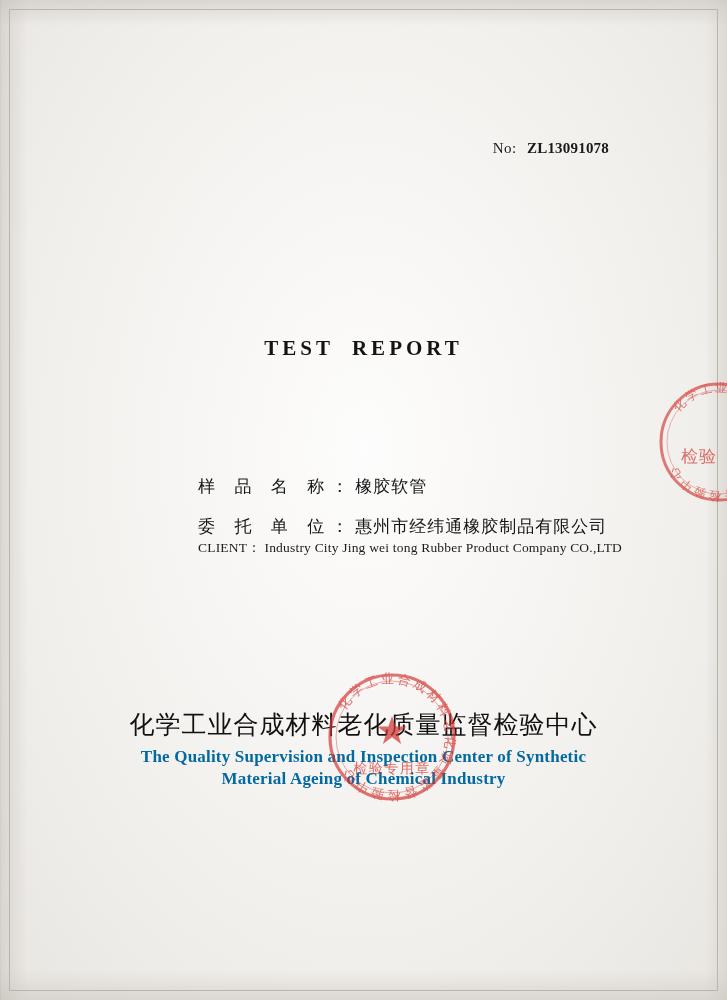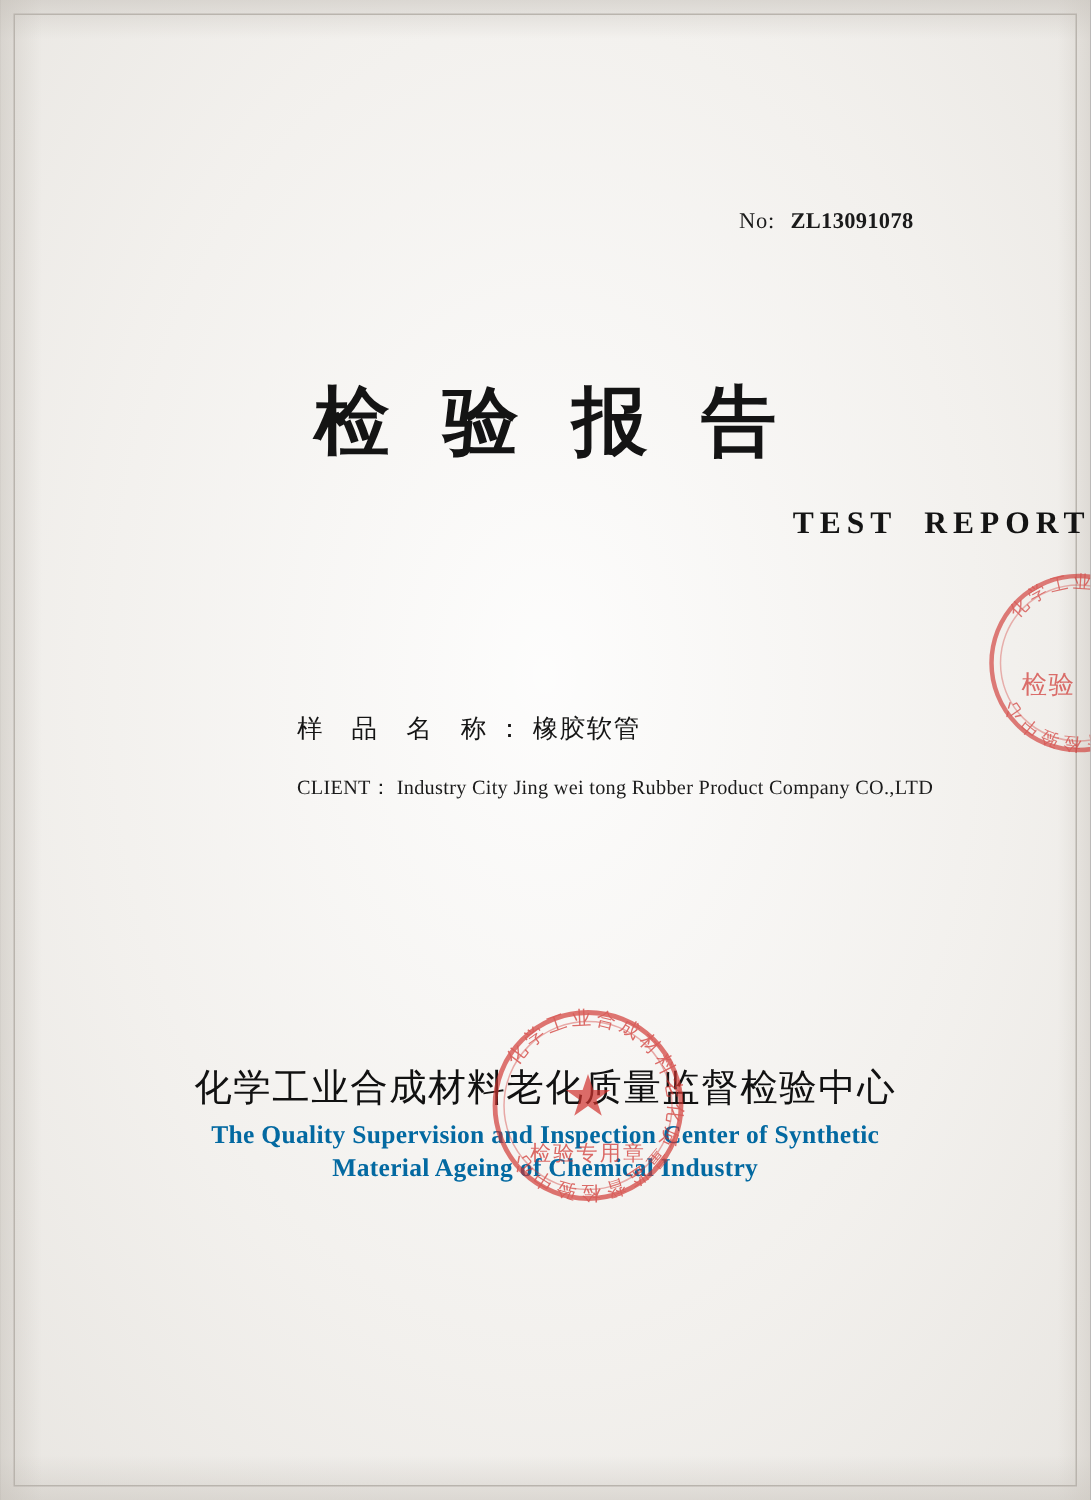--- a/index.html
+++ b/index.html
@@ -71,21 +71,21 @@
     font-size: 50px;
     letter-spacing: 36px;
     text-indent: 36px;
     color: #141414;
   }
   .title-en {
     position: absolute;
     top: 336px;
     left: 0;
     width: 100%;
-    text-align: right;
+    text-align: center;
     font-family: "Liberation Serif", serif;
     font-weight: bold;
     font-size: 21px;
     letter-spacing: 4px;
     color: #141414;
   }
   .title-en .gap { display: inline-block; width: 18px; }
 
   .fields {
     position: absolute;
@@ -164,34 +164,36 @@
 
   <div class="paper-tint"></div>
   <div class="scan-streaks"></div>
   <div class="page-border"></div>
 
   <div class="doc-number">
     <span class="label">No:</span>
     <span class="value">ZL13091078</span>
   </div>
 
-  <div class="title-cn">检验报告</div>
   <div class="title-en">
     <span>TEST</span><span class="gap"></span><span>REPORT</span>
   </div>
 
   <div class="fields">
 
     <div class="field">
       <div class="cn">
         <span class="lbl">样 品 名 称：</span><span class="val">橡胶软管</span>
       </div>
     </div>
 
     <div class="field">
+      <div class="cn">
+        <span class="lbl">委 托 单 位：</span><span class="val">惠州市经纬通橡胶制品有限公司</span>
+      </div>
       <div class="en">
         <span>CLIENT：</span>
         <span>Industry City Jing wei tong Rubber Product Company CO.,LTD</span>
       </div>
     </div>
 
     <div class="field">
     </div>
 
   </div>

